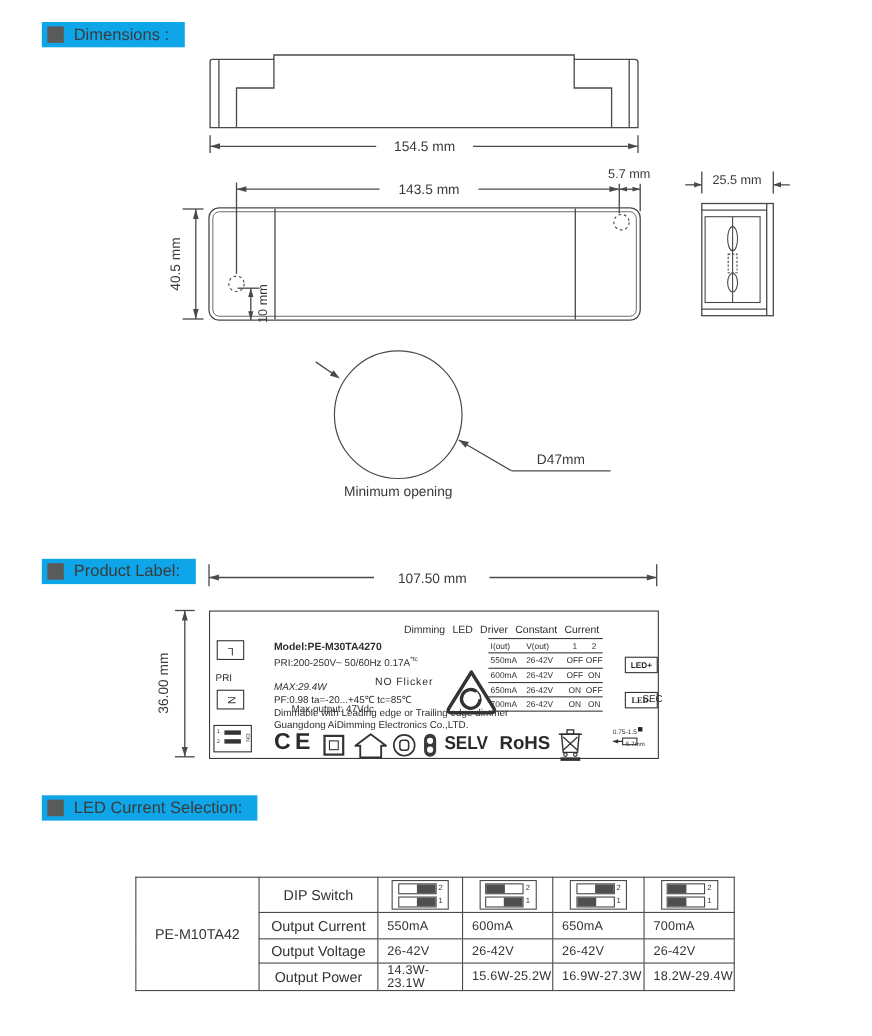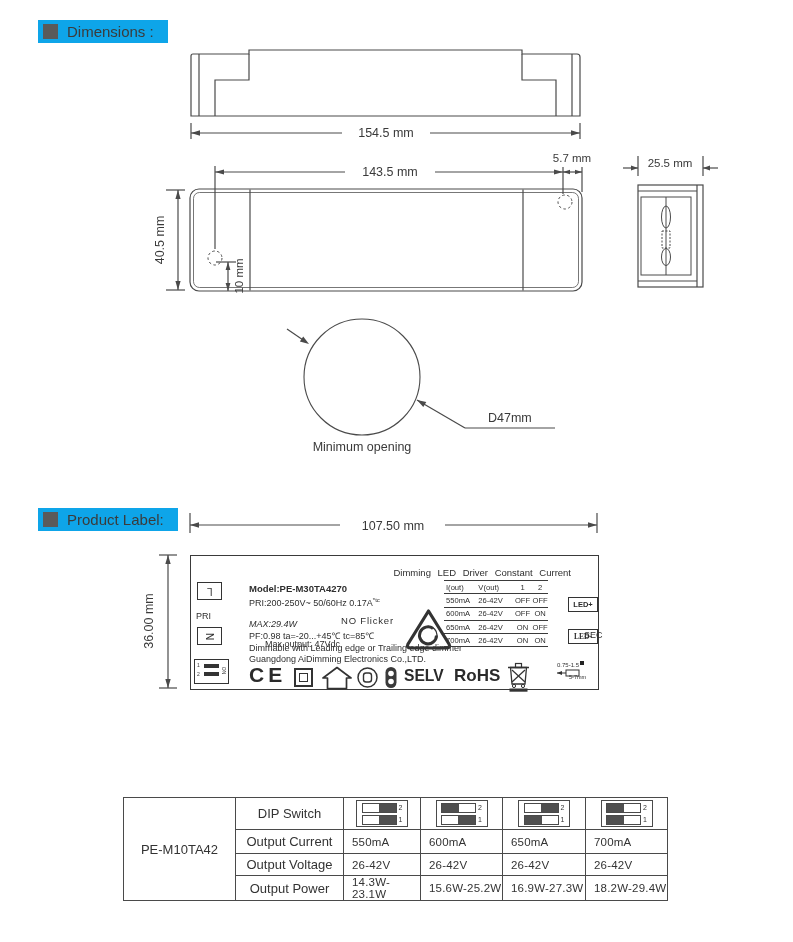--- a/index.html
+++ b/index.html
@@ -164,21 +164,21 @@
     <text x="253" y="25" text-anchor="middle">107.50 mm</text>
     <line x1="19" y1="50" x2="37" y2="50"></line>
     <line x1="19" y1="183" x2="37" y2="183"></line>
     <line x1="28" y1="50" x2="28" y2="183"></line>
     <polygon class="ar" points="28,50 25.3,59 30.7,59"></polygon>
     <polygon class="ar" points="28,183 25.3,174 30.7,174"></polygon>
     <text transform="translate(13,116) rotate(-90)" text-anchor="middle">36.00 mm</text>
   </svg>
 
   <div id="plabel">
-    <div class="t" style="left:150px;top:11px;width:230px;text-align:right;font-size:9.5px;word-spacing:4px;">Dimming LED Driver Constant Current</div>
+    <div class="t" style="left:150px;top:11px;width:230px;text-align:center;font-size:9.5px;word-spacing:4px;">Dimming LED Driver Constant Current</div>
 
     <div class="termbox" style="left:6px;top:26px;">
       <span class="rot180">L</span>
     </div>
     <div class="t" style="left:5px;top:55px;font-size:9px;">PRI</div>
     <div class="termbox" style="left:6px;top:71px;">
       <span class="rot90">N</span>
     </div>
     <div class="label-dip">
       <span class="n" style="left:2px;top:3px;">1</span>
@@ -273,20 +273,24 @@
       <line x1="3" y1="7.5" x2="24" y2="7.5" stroke="#333" stroke-width="1.5"></line>
       <polygon points="5.5,7.5 21.5,7.5 20,24 7,24" fill="none" stroke="#333" stroke-width="1.3"></polygon>
       <line x1="7" y1="10" x2="20" y2="22" stroke="#333" stroke-width="1.2"></line>
       <line x1="20" y1="10" x2="7" y2="22" stroke="#333" stroke-width="1.2"></line>
       <circle cx="9" cy="26" r="1.6" fill="none" stroke="#333" stroke-width="1"></circle>
       <circle cx="18" cy="26" r="1.6" fill="none" stroke="#333" stroke-width="1"></circle>
       <rect x="4.5" y="28.5" width="18" height="3.2" fill="#333"></rect>
     </svg>
   </div>
 
+  <div class="sec-h" style="left:38px;top:723px;">
+    <span class="sec-sq"></span>
+    <span>LED Current Selection:</span>
+  </div>
 
 
   <table id="seltable">
     <colgroup>
       <col style="width:112px">
         <col style="width:108px">
         <col style="width:77px">
       <col style="width:82px">
         <col style="width:83px">
         <col style="width:82px">

